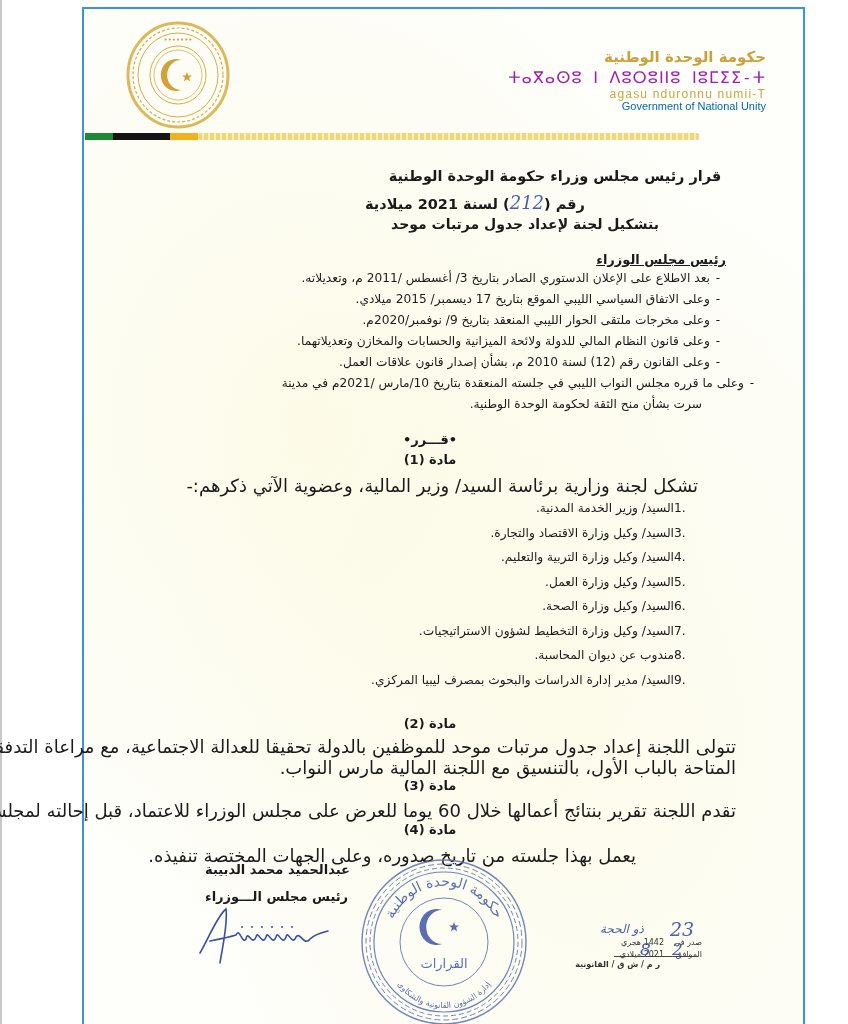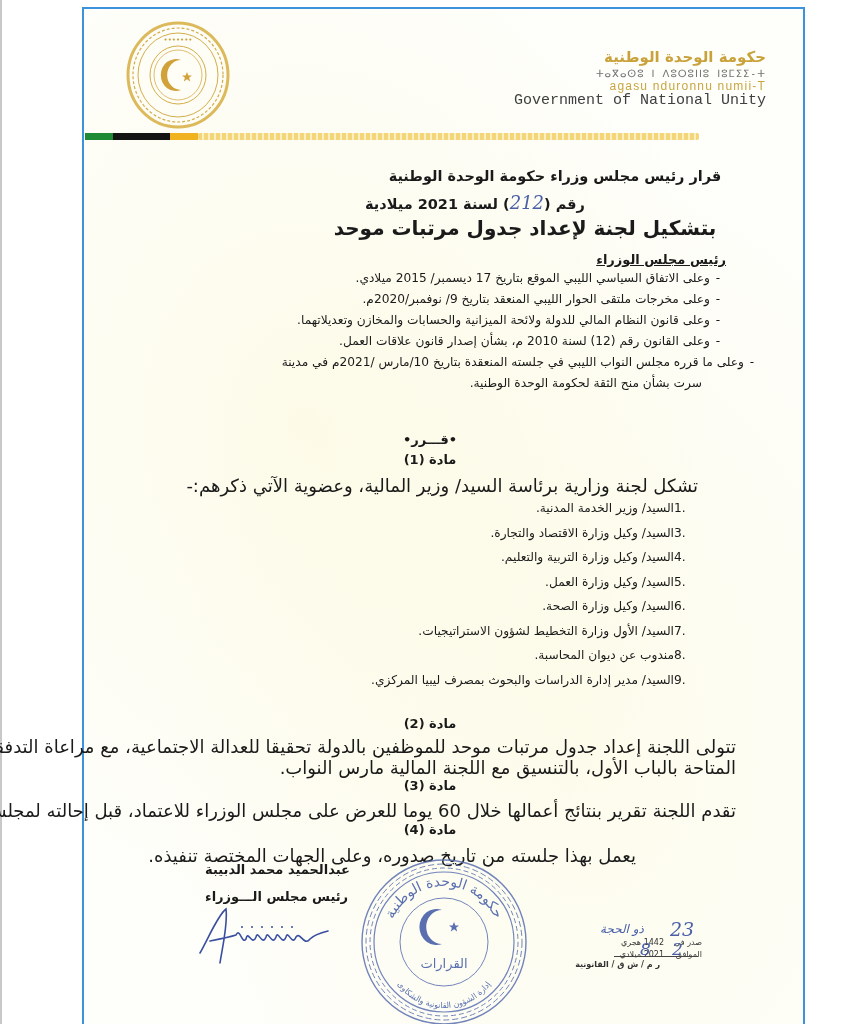--- a/index.html
+++ b/index.html
@@ -16,34 +16,34 @@
   .watermark {
     position: absolute; inset: 0; pointer-events: none;
     background:
       radial-gradient(ellipse at 30% 40%, rgba(250,246,200,0.35), transparent 60%),
       radial-gradient(ellipse at 70% 70%, rgba(250,246,200,0.3), transparent 60%);
   }
   
   .emblem { position: absolute; left: 125px; top: 20px; width: 106px; height: 110px; }
   .brand { position: absolute; right: 82px; top: 48px; text-align: right; color: #c8a43a; }
   .brand .ar { font-family: "DejaVu Sans", sans-serif; font-size: 15px; font-weight: bold; letter-spacing: 0.5px; color: #c9a23b; }
-  .brand .tif { font-family: "DejaVu Sans Mono", monospace; font-size: 10px; letter-spacing: 1px; margin-top: 2px; color: #737373; }
+  .brand .tif { font-family: "DejaVu Sans Mono", monospace; font-size: 16px; letter-spacing: 1px; margin-top: 2px; color: #a21caf; }
   .brand .ber { font-family: "Liberation Sans", sans-serif; font-size: 12px; letter-spacing: 1.2px; margin-top: 0; color: #c9a640; }
-  .brand .en { font-family: Liberation Mono, monospace; font-size: 15px; margin-top: -1px; color: #404040; }
+  .brand .en { font-family: Liberation Sans, sans-serif; font-size: 11px; margin-top: -1px; color: #0369a1; }
   .stripe { position: absolute; left: 85px; top: 133px; width: 614px; height: 7px; display: flex; }
   .stripe .g { width: 28px; background: #1f8a36; }
   .stripe .k { width: 57px; background: #141414; }
   .stripe .y { width: 28px; background: #f0b21e; }
   .stripe .chain { flex: 1; background: repeating-linear-gradient(90deg, #f3d67a 0 4px, #fbefc0 4px 6px); border-radius: 2px; }
   
   .ar-text { direction: rtl; font-family: "DejaVu Sans", sans-serif; color: #1a1a1a; }
   .title-block { position: absolute; left: 100px; width: 630px; text-align: center; font-weight: bold; }
   .t1 { top: 168px; font-size: 14.5px; padding-left: 140px; }
   .t2 { top: 192px; font-size: 14.5px; padding-left: 60px; }
-  .t3 { top: 216px; font-size: 20px; padding-left: 110px; }
+  .t3 { top: 216px; font-size: 14px; padding-left: 110px; }
   .num-hand { font-family: "DejaVu Serif", serif; font-style: italic; font-weight: normal; color: #4a5fa8; font-size: 18px; }
   .heading { position: absolute; right: 122px; top: 252px; font-size: 13px; font-weight: bold; text-decoration: underline; }
   .pre { position: absolute; right: 122px; width: 560px; font-size: 12.2px; line-height: 21px; }
   .pre .row { position: relative; white-space: nowrap; }
   .pre .row .dash { display: inline-block; width: 16px; text-align: center; }
   .pre .cont { padding-right: 40px; }
   .center-h { position: absolute; left: 150px; width: 560px; text-align: center; font-size: 13px; font-weight: bold; }
   .para { position: absolute; font-size: 18px; white-space: nowrap; }
   .list { position: absolute; right: 148px; width: 520px; font-size: 12.2px; }
   .list .li { height: 24.5px; line-height: 24.5px; white-space: nowrap; }
@@ -92,39 +92,40 @@
 </div>
 
 <div class="ar-text title-block t1">قرار رئيس مجلس وزراء حكومة الوحدة الوطنية</div>
 <div class="ar-text title-block t2">
   <span>رقم (</span><span class="num-hand">212</span><span>) لسنة 2021 ميلادية</span>
 </div>
 <div class="ar-text title-block t3">بتشكيل لجنة لإعداد جدول مرتبات موحد</div>
 
 <div class="ar-text heading">رئيس مجلس الوزراء</div>
 <div class="ar-text pre" style="top:268px;">
+  <div class="row"><span class="dash">-</span><span>بعد الاطلاع على الإعلان الدستوري الصادر بتاريخ 3/ أغسطس /2011 م، وتعديلاته.</span></div>
   <div class="row"><span class="dash">-</span><span>وعلى الاتفاق السياسي الليبي الموقع بتاريخ 17 ديسمبر/ 2015 ميلادي.</span></div>
   <div class="row"><span class="dash">-</span><span>وعلى مخرجات ملتقى الحوار الليبي المنعقد بتاريخ 9/ نوفمبر/2020م.</span></div>
   <div class="row"><span class="dash">-</span><span>وعلى قانون النظام المالي للدولة ولائحة الميزانية والحسابات والمخازن وتعديلاتهما.</span></div>
   <div class="row"><span class="dash">-</span><span>وعلى القانون رقم (12) لسنة 2010 م، بشأن إصدار قانون علاقات العمل.</span></div>
   <div class="row" style="margin-right:-34px;"><span class="dash">-</span><span>وعلى ما قرره مجلس النواب الليبي في جلسته المنعقدة بتاريخ 10/مارس /2021م في مدينة</span></div>
   <div class="row cont" style="padding-right:24px;">سرت بشأن منح الثقة لحكومة الوحدة الوطنية.</div>
 </div>
 
 <div class="ar-text center-h" style="top:432px;">•قـــرر•</div>
 <div class="ar-text center-h" style="top:452px;">مادة (1)</div>
 <div class="ar-text para" style="right:150px; top:475px;">تشكل لجنة وزارية برئاسة السيد/ وزير المالية، وعضوية الآتي ذكرهم:-</div>
 
 <div class="ar-text list" style="top:496px;">
   <div class="li"><span class="n">1.</span><span>السيد/ وزير الخدمة المدنية.</span></div>
   <div class="li"><span class="n">3.</span><span>السيد/ وكيل وزارة الاقتصاد والتجارة.</span></div>
   <div class="li"><span class="n">4.</span><span>السيد/ وكيل وزارة التربية والتعليم.</span></div>
   <div class="li"><span class="n">5.</span><span>السيد/ وكيل وزارة العمل.</span></div>
   <div class="li"><span class="n">6.</span><span>السيد/ وكيل وزارة الصحة.</span></div>
-  <div class="li"><span class="n">7.</span><span>السيد/ الأول وزارة التخطيط لشؤون الاستراتيجيات.</span></div>
+  <div class="li"><span class="n">7.</span><span>السيد/ وكيل وزارة التخطيط لشؤون الاستراتيجيات.</span></div>
   <div class="li"><span class="n">8.</span><span>مندوب عن ديوان المحاسبة.</span></div>
   <div class="li"><span class="n">9.</span><span>السيد/ مدير إدارة الدراسات والبحوث بمصرف ليبيا المركزي.</span></div>
 </div>
 
 <div class="ar-text center-h" style="top:716px;">مادة (2)</div>
 <div class="ar-text para" style="right:112px; top:736px;">تتولى اللجنة إعداد جدول مرتبات موحد للموظفين بالدولة تحقيقا للعدالة الاجتماعية، مع مراعاة التدفقات المالية</div>
 <div class="ar-text para" style="right:112px; top:757px;">المتاحة بالباب الأول، بالتنسيق مع اللجنة المالية مارس النواب.</div>
 
 <div class="ar-text center-h" style="top:778px;">مادة (3)</div>
 <div class="ar-text para" style="right:112px; top:800px;">تقدم اللجنة تقرير بنتائج أعمالها خلال 60 يوما للعرض على مجلس الوزراء للاعتماد، قبل إحالته لمجلس النواب لإقراره.</div>

